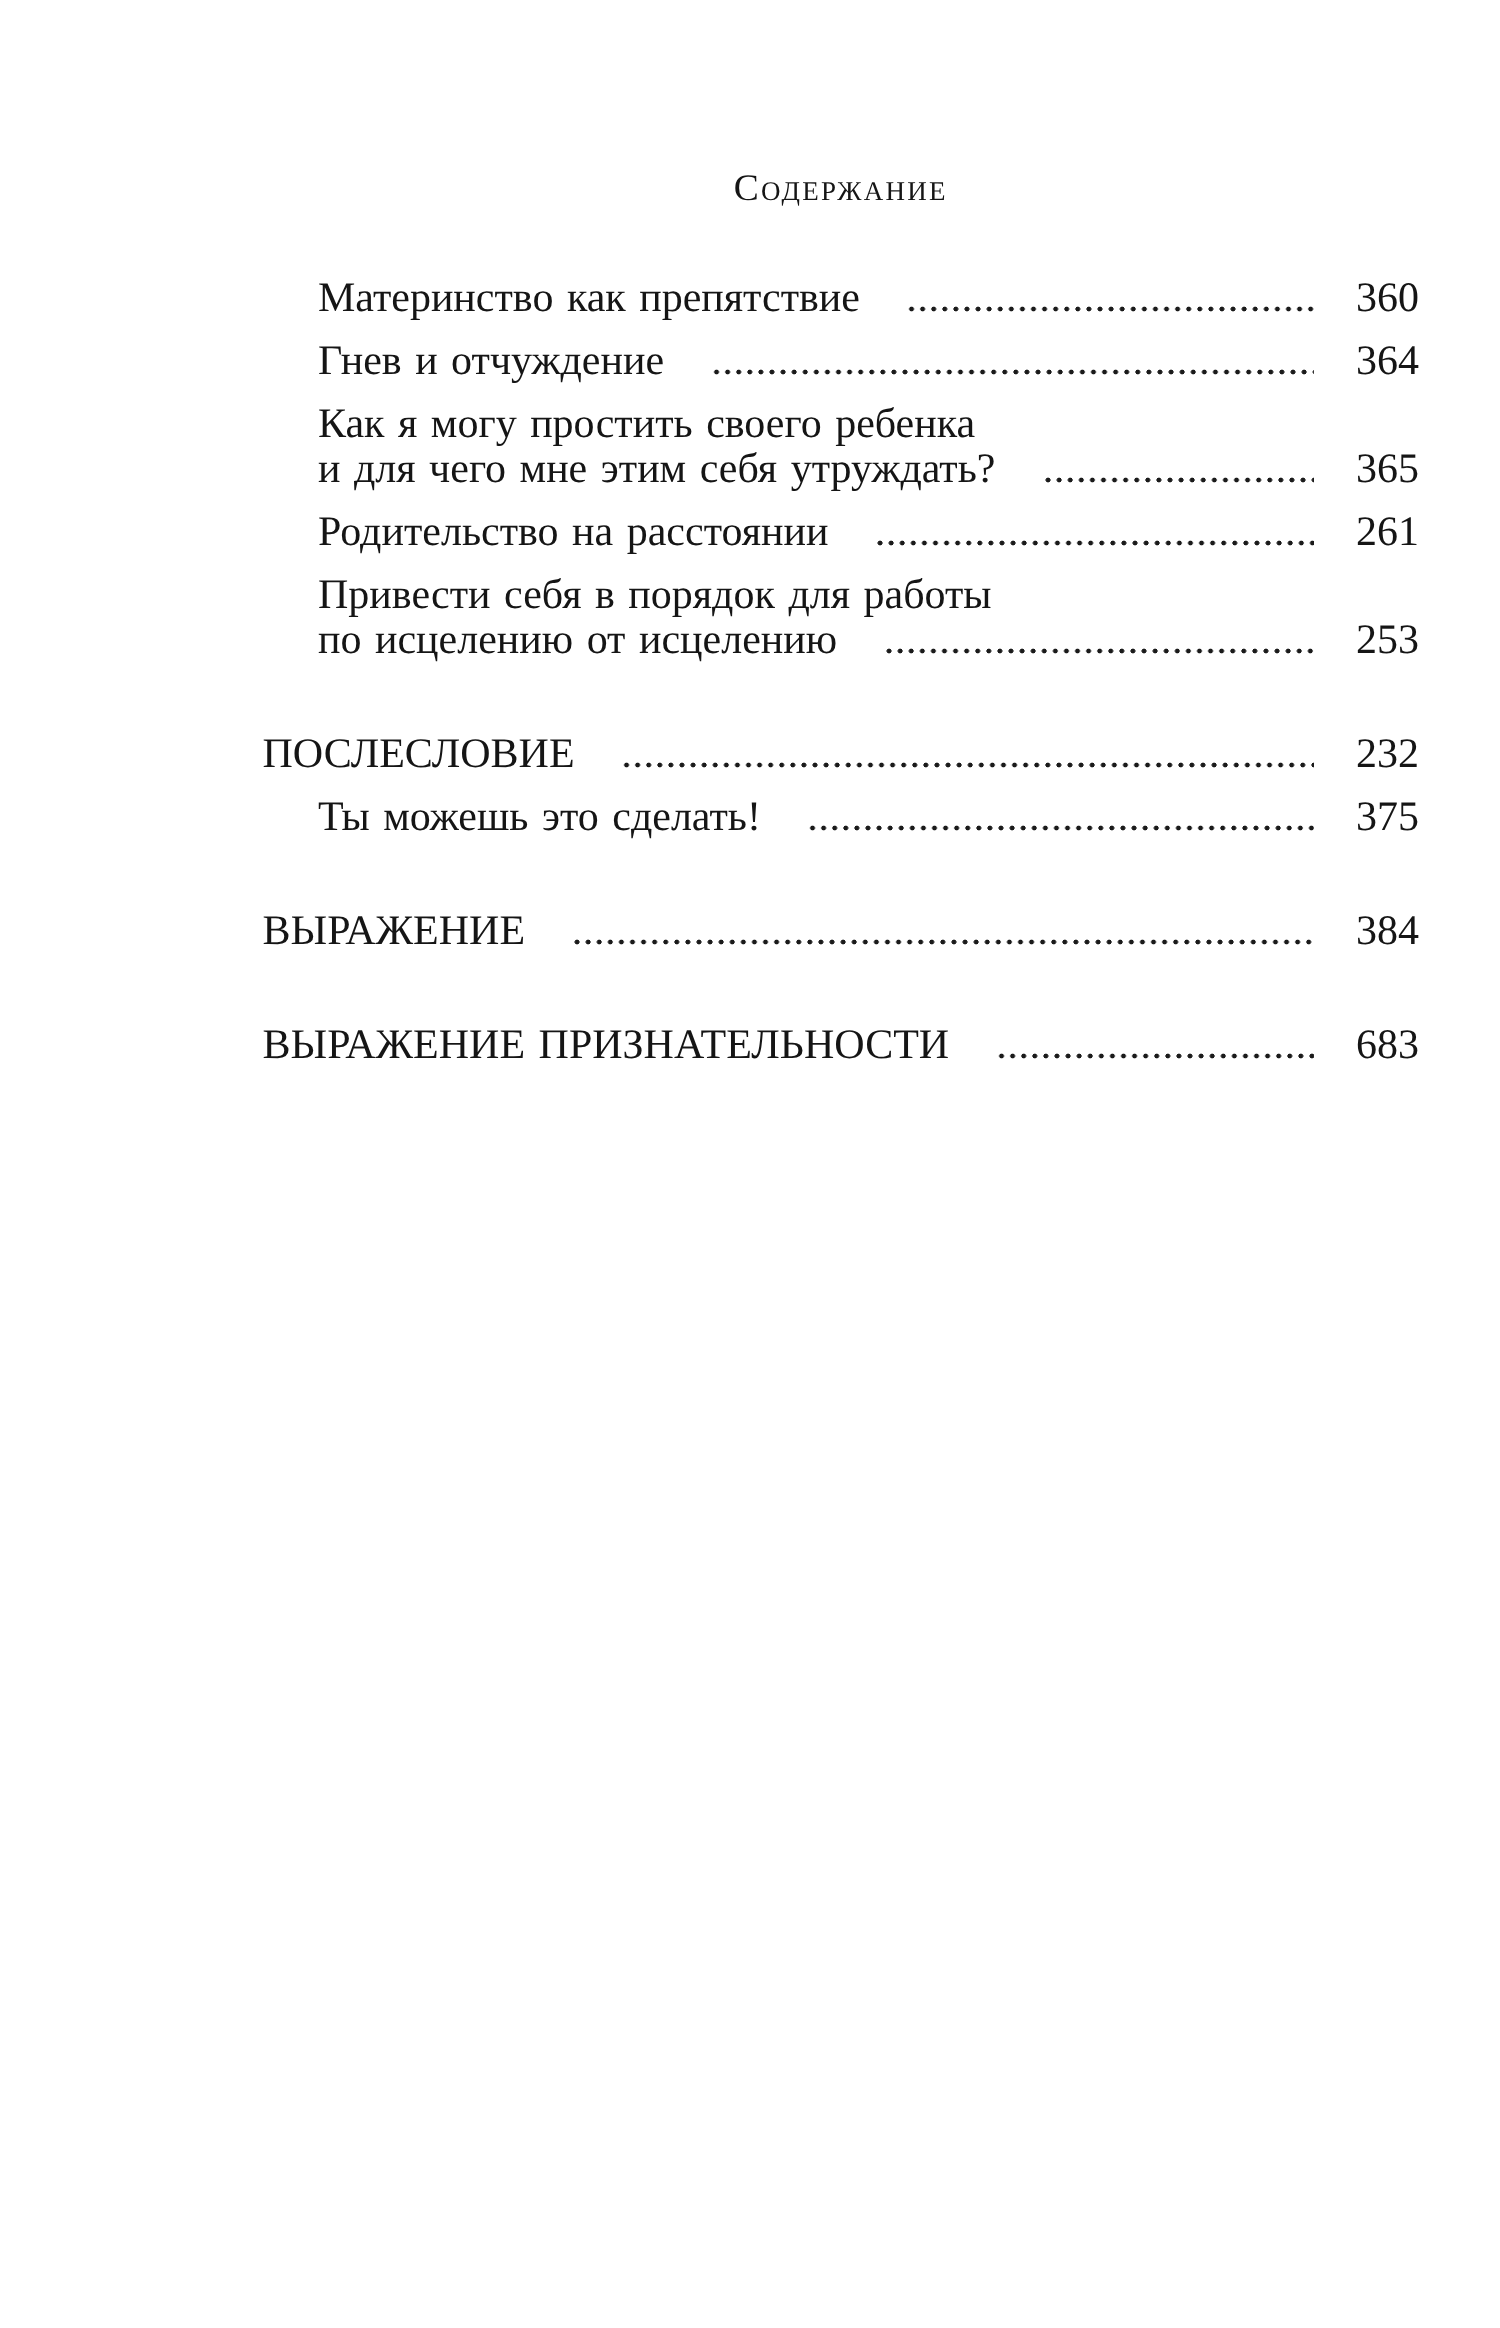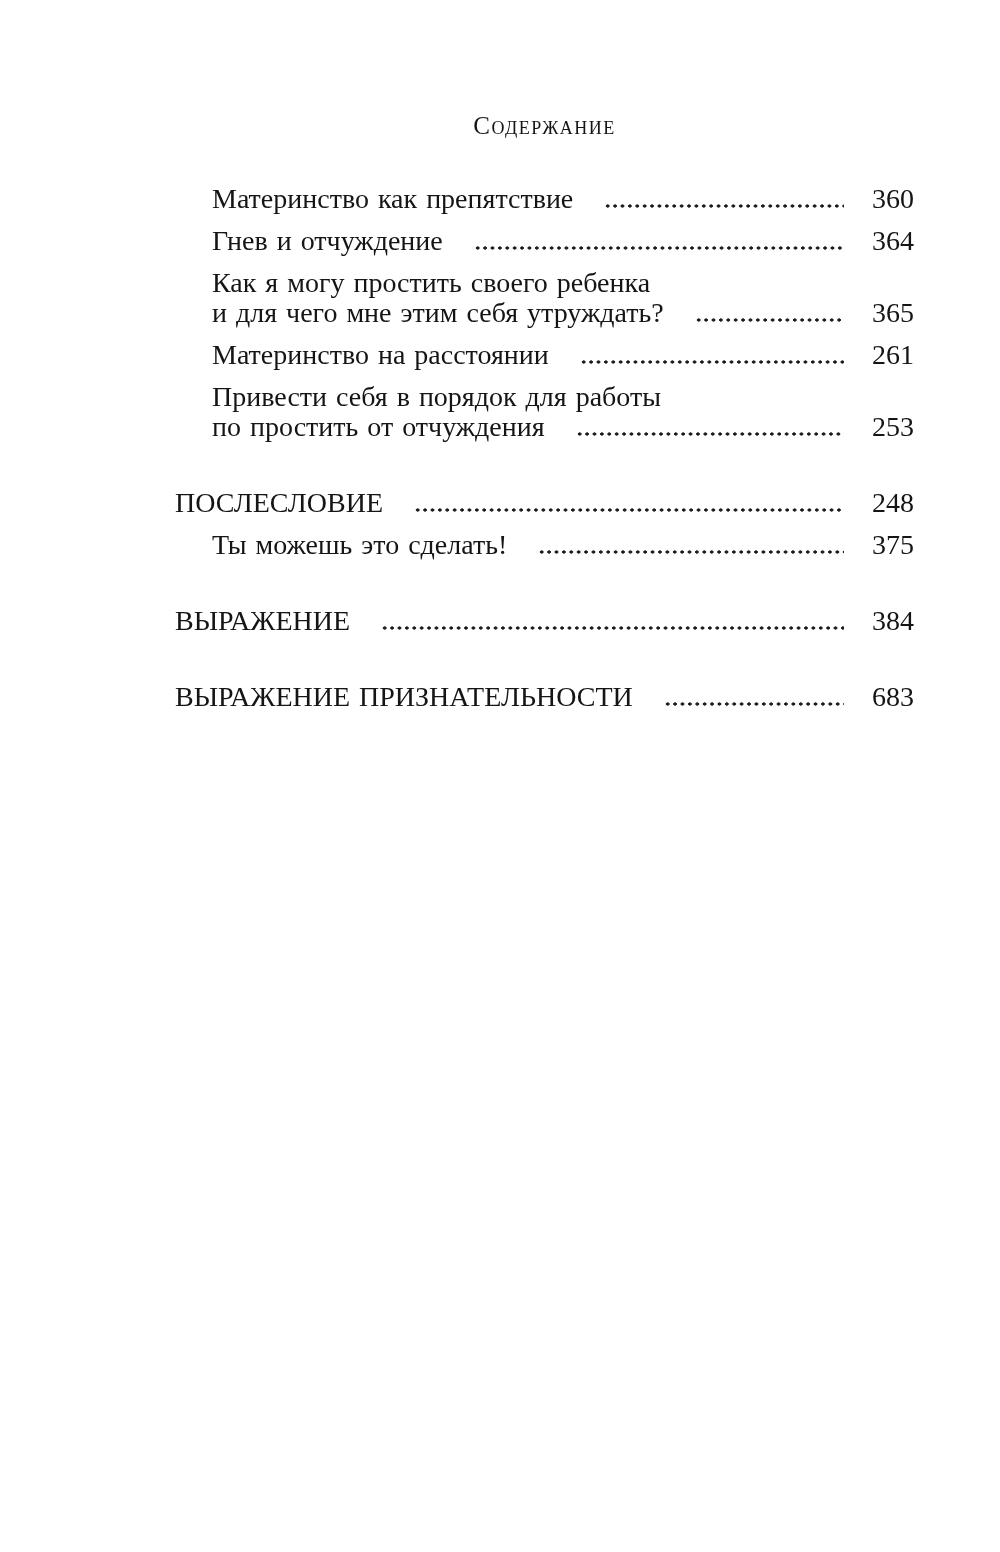--- a/index.html
+++ b/index.html
@@ -6,21 +6,21 @@
     margin: 0;
     padding: 0;
     background: #ffffff;
   }
   .page {
     position: relative;
     width: 1000px;
     height: 1552px;
     background: #ffffff;
     box-sizing: border-box;
-    padding: 113px 86px 0 175px;
+    padding: 113px 54px 0 175px;
     font-family: "Liberation Serif", "DejaVu Serif", serif;
     color: #151515;
     overflow: hidden;
   }
   .running-head {
     text-align: center;
     line-height: 1;
     margin: 0 0 46px 0;
     letter-spacing: 1.5px;
     white-space: nowrap;
@@ -101,40 +101,40 @@
       <div class="toc-line">Как я могу простить своего ребенка</div>
       <div class="toc-line leader-line">
         <span class="entry-title">и для чего мне этим себя утруждать?</span>
         <span class="dots"></span>
         <span class="pagenum">365</span>
       </div>
     </div>
 
     <div class="toc-entry indent">
       <div class="toc-line leader-line">
-        <span class="entry-title">Материнство на расстоянии</span>
+        <span class="entry-title">Родительство на расстоянии</span>
         <span class="dots"></span>
         <span class="pagenum">261</span>
       </div>
     </div>
 
     <div class="toc-entry indent gap-after">
       <div class="toc-line">Привести себя в порядок для работы</div>
       <div class="toc-line leader-line">
-        <span class="entry-title">по простить от отчуждения</span>
+        <span class="entry-title">по исцелению от исцелению</span>
         <span class="dots"></span>
         <span class="pagenum">253</span>
       </div>
     </div>
 
     <div class="toc-entry">
       <div class="toc-line leader-line">
         <span class="entry-title">ПОСЛЕСЛОВИЕ</span>
         <span class="dots"></span>
-        <span class="pagenum">248</span>
+        <span class="pagenum">232</span>
       </div>
     </div>
 
     <div class="toc-entry indent gap-after">
       <div class="toc-line leader-line">
         <span class="entry-title">Ты можешь это сделать!</span>
         <span class="dots"></span>
         <span class="pagenum">375</span>
       </div>
     </div>

